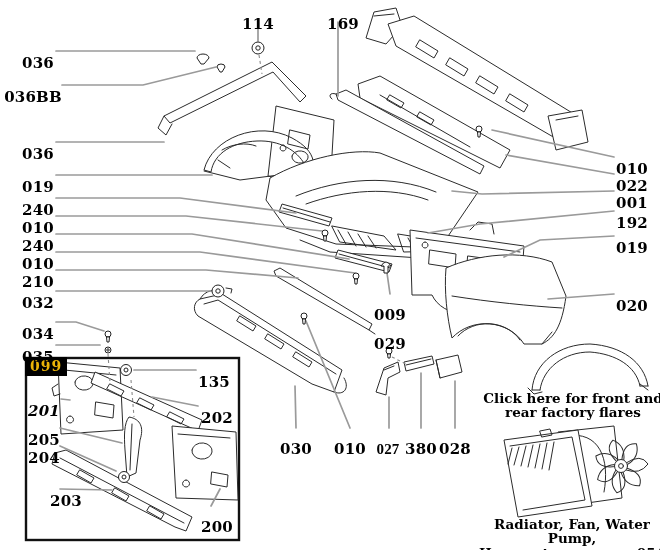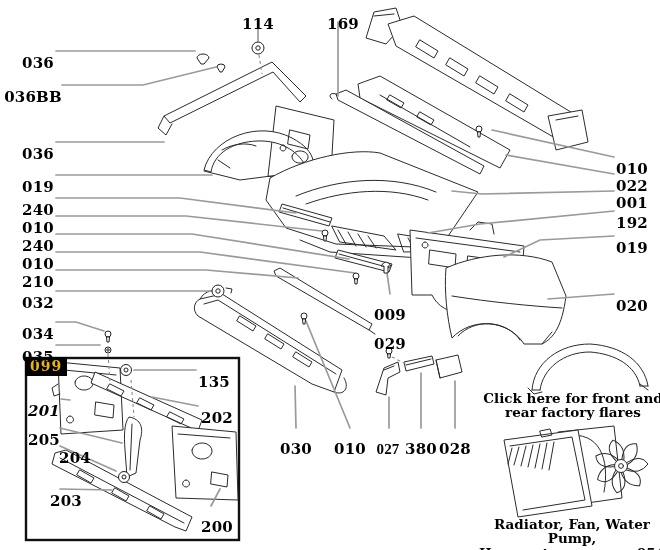--- a/index.html
+++ b/index.html
@@ -247,21 +247,21 @@
       <div class="callout" style="left: 390px; top: 332px;">029</div>
       <div class="callout" style="left: 296px; top: 437px;">030</div>
       <div class="callout" style="left: 350px; top: 437px;">010</div>
       <div class="callout" style="left: 388px; top: 437px; font-family: Liberation Serif, serif;">027</div>
       <div class="callout" style="left: 421px; top: 437px;">380</div>
       <div class="callout" style="left: 455px; top: 437px;">028</div>
       <div class="callout" style="left: 214px; top: 370px;">135</div>
       <div class="callout" style="left: 217px; top: 406px;">202</div>
       <div class="callout" style="left: 44px; top: 399px; font-style: italic;">201</div>
       <div class="callout" style="left: 44px; top: 428px;">205</div>
-      <div class="callout" style="left: 44px; top: 446px; margin-left: 31px;">204</div>
+      <div class="callout" style="left: 44px; top: 446px;">204</div>
       <div class="callout" style="left: 44px; top: 489px; padding-left: 44px;">203</div>
       <div class="callout" style="left: 217px; top: 515px;">200</div>
     </div>
 
   <div class="note" id="flares-note">
     <div>Click here for front and</div>
     <div>rear factory flares</div>
   </div>
   <div class="note" id="radiator-note">
     <div>Radiator, Fan, Water Pump,</div>

